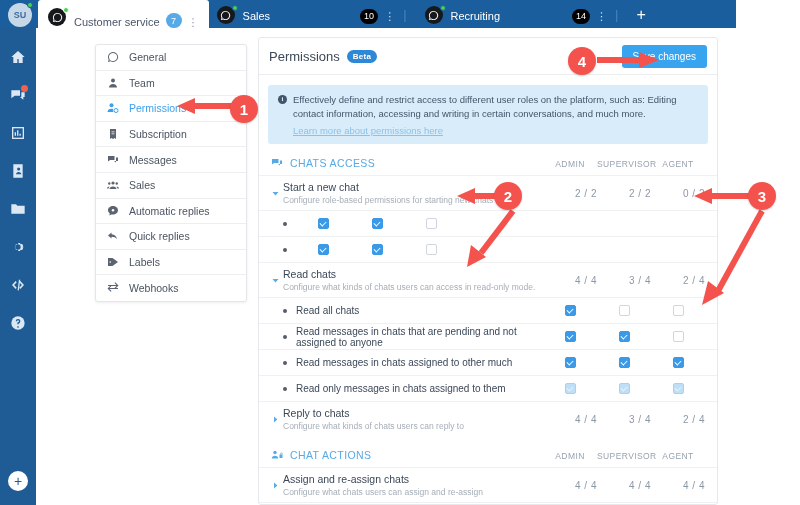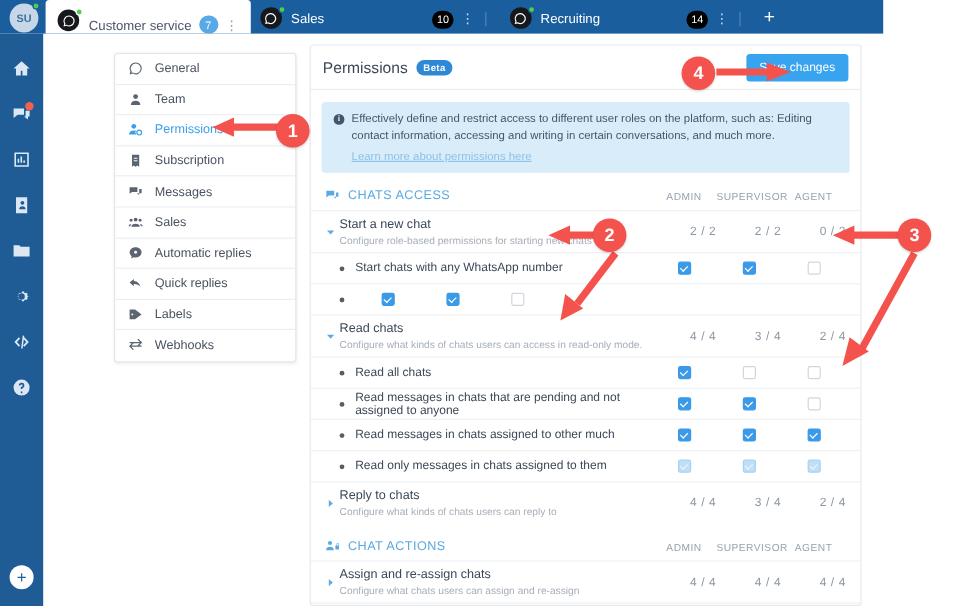--- a/index.html
+++ b/index.html
@@ -455,21 +455,20 @@
       <div class="row-sub">Configure role-based permissions for starting new chats</div>
     </span>
     <span class="vals">
       <span class="val">2 / 2</span>
       <span class="val">2 / 2</span>
       <span class="val">0 / 2</span>
     </span>
   </div>
   <div class="subrow">
     <span class="bullet"></span>
-    <span class="sub-title">Start chats with any WhatsApp number</span>
     <span class="cbs">
       <span class="cbcell">
           <span class="cb on"></span>
         </span>
       <span class="cbcell">
           <span class="cb on"></span>
         </span>
       <span class="cbcell">
           <span class="cb"></span>
         </span>

